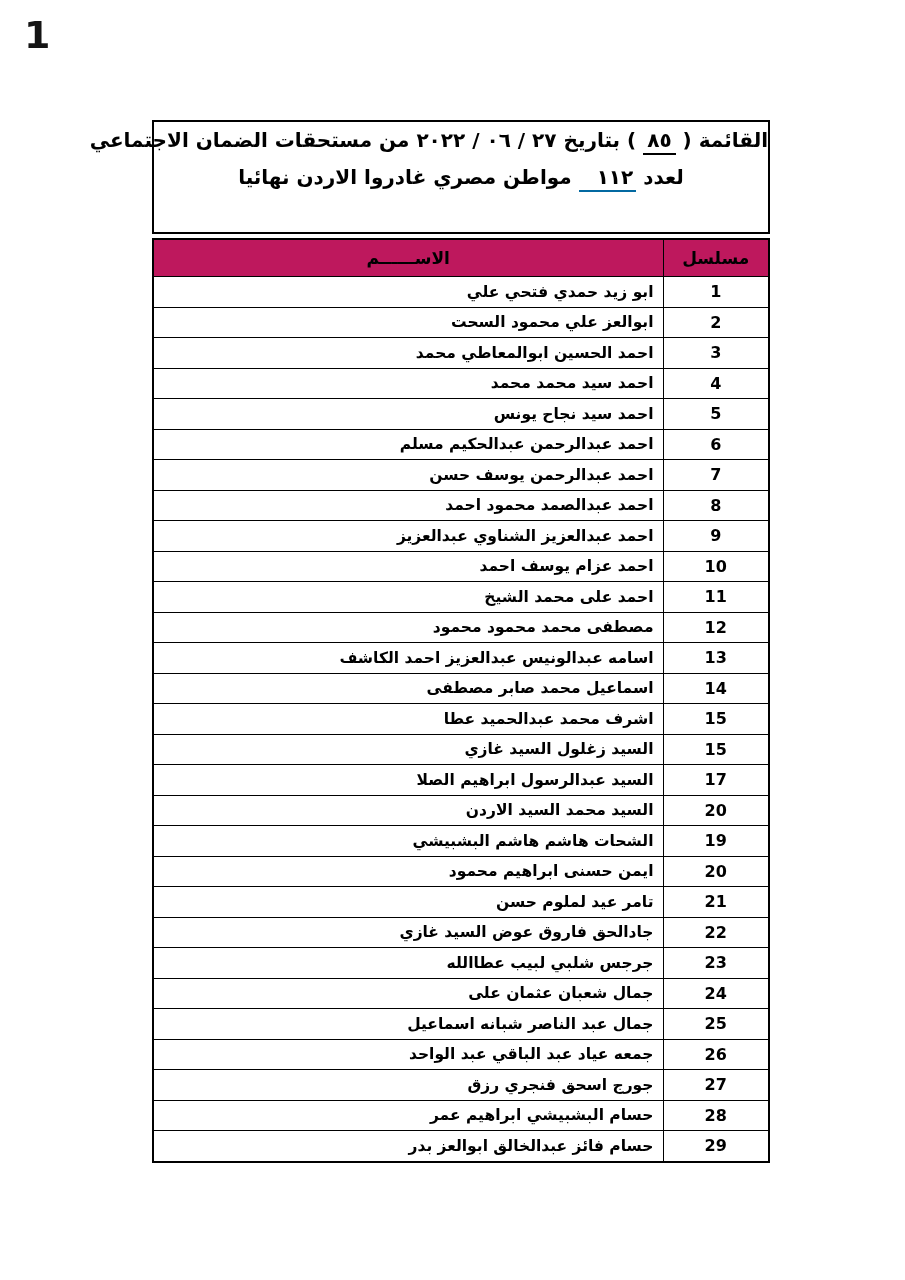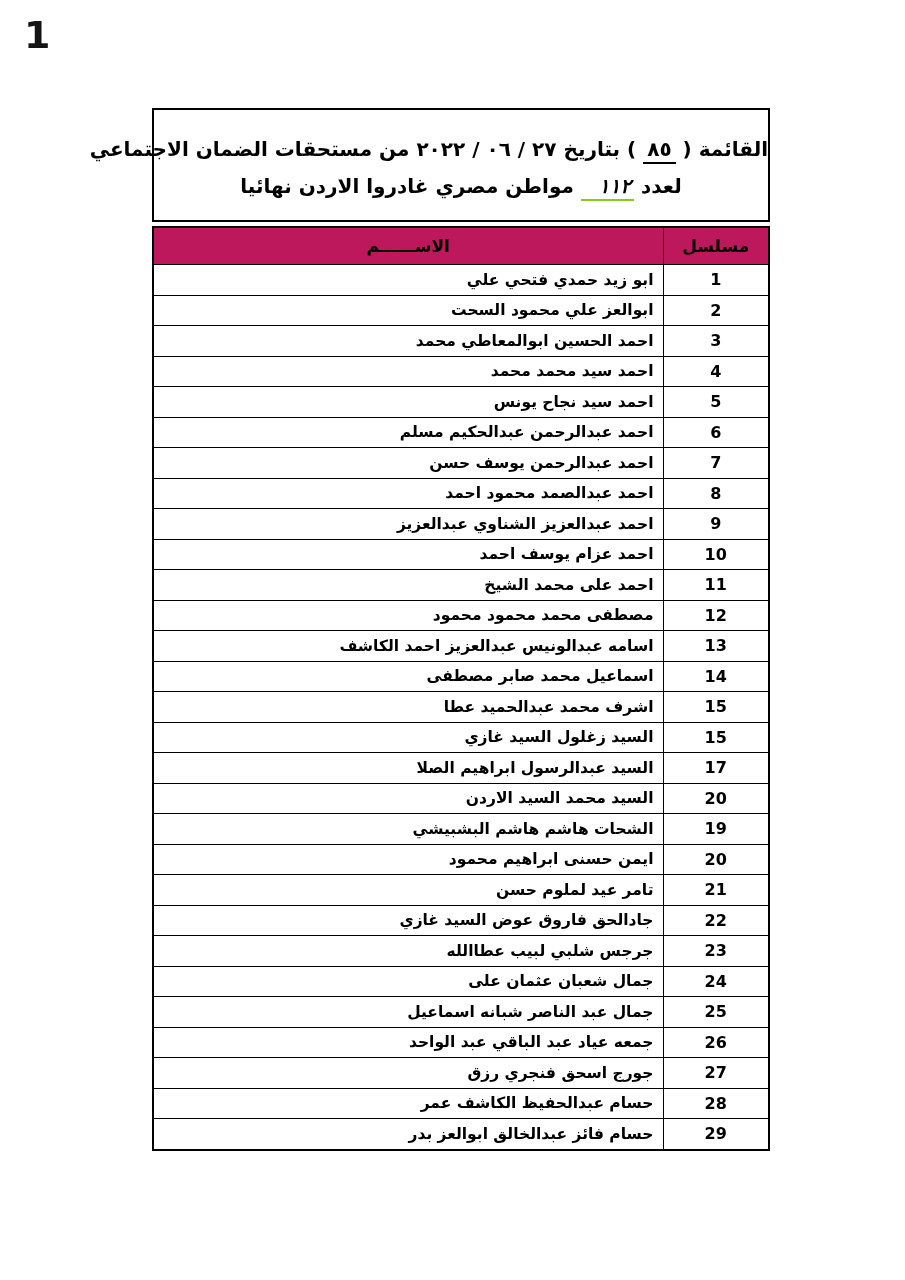--- a/index.html
+++ b/index.html
@@ -32,33 +32,32 @@
   .header-box {
     box-sizing: border-box;
     width: 618px;
     height: 114px;
     border: 2px solid #000;
     direction: rtl;
     text-align: center;
     font-weight: bold;
     font-size: 20px;
     line-height: 37px;
-    padding-top: 21px;
+    margin-top: 12px;
   }
   .header-line { white-space: nowrap; }
   .num-underline {
     border-bottom: 2px solid #000;
     padding: 0 4px 1px 4px;
   }
   .count-underline {
-    border-bottom: 2px solid #84cc16;
+    border-bottom: 2px solid #0369a1;
     padding-inline-start: 3px;
     padding-inline-end: 18px;
     padding-bottom: 1px;
-    font-style: italic;
   }
   .date-block { unicode-bidi: embed; }
   .names-table {
     margin-top: 4px;
     width: 618px;
     direction: rtl;
     border-collapse: collapse;
     border: 2px solid #000;
     table-layout: fixed;
   }
@@ -215,21 +214,21 @@
         <tr>
           <td class="serial-cell">26</td>
           <td class="name-cell">جمعه عياد عبد الباقي عبد الواحد</td>
         </tr>
         <tr>
           <td class="serial-cell">27</td>
           <td class="name-cell">جورج اسحق فنجري رزق</td>
         </tr>
         <tr>
           <td class="serial-cell">28</td>
-          <td class="name-cell">حسام عبدالحفيظ الكاشف عمر</td>
+          <td class="name-cell">حسام البشبيشي ابراهيم عمر</td>
         </tr>
         <tr>
           <td class="serial-cell">29</td>
           <td class="name-cell">حسام فائز عبدالخالق ابوالعز بدر</td>
         </tr>
       </tbody>
   </table>
 
 </div>
 

